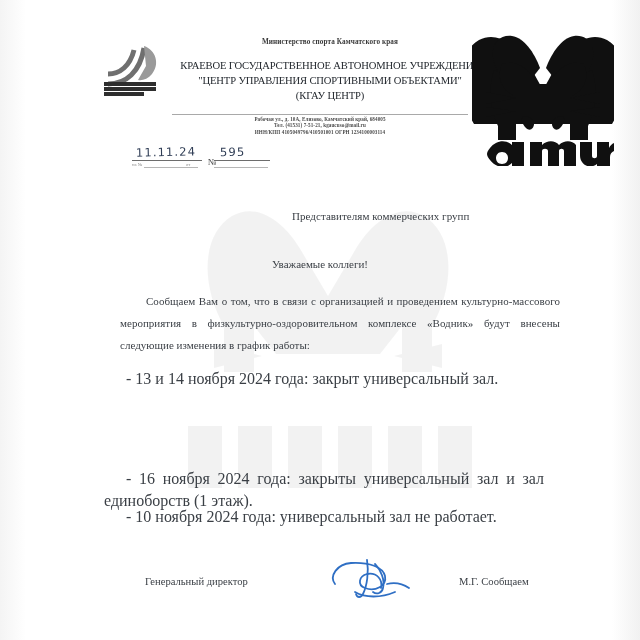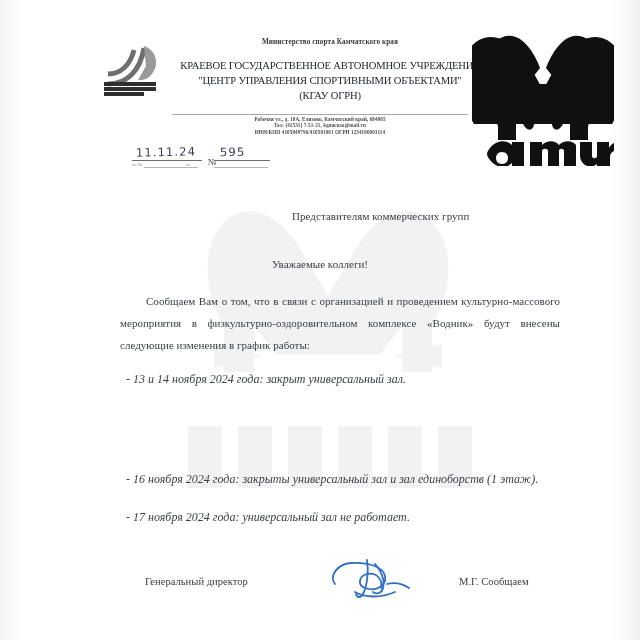--- a/index.html
+++ b/index.html
@@ -63,22 +63,22 @@
   
   .addressee{position:absolute;left:292px;top:210px;width:250px;
     font-size:11px;color:#3a3f45;letter-spacing:.05px;}
   .greeting{position:absolute;left:0;top:258px;width:640px;text-align:center;
     font-size:11px;color:#3a3f45;}
 
   .para{position:absolute;left:120px;top:290px;width:440px;
     font-size:11px;line-height:22px;color:#3a3f45;text-align:justify;
     text-indent:26px;letter-spacing:.02px;}
 
-  .item{position:absolute;left:104px;width:440px;font-size:12px;line-height:22px;
-    color:#3a3f45;text-align:justify;text-indent:22px;font-style:italic;}
+  .item{position:absolute;left:104px;width:440px;font-size:16px;line-height:22px;
+    color:#3a3f45;text-align:justify;text-indent:22px;}
   .i1{top:368px;}
   .i2{top:398px;}
   .i3{top:468px;}
   .i4{top:506px;}
 
   
   .sig-row{position:absolute;left:0;top:568px;width:640px;height:40px;margin-left:41px;}
   .sig-title{position:absolute;left:104px;top:8px;font-size:10.6px;color:#3a3f45;}
   .sig-name{position:absolute;left:418px;top:8px;font-size:10.6px;color:#3a3f45;}
   .sig-mark{position:absolute;left:284px;top:-14px;width:96px;height:48px;}
@@ -127,21 +127,21 @@
           <rect x="4" y="52" width="40" height="4"></rect>
         </g>
       </svg>
     </div>
 
     <div class="ministry">Министерство спорта Камчатского края</div>
 
     <div class="org-title">
       <span class="l1">КРАЕВОЕ ГОСУДАРСТВЕННОЕ АВТОНОМНОЕ УЧРЕЖДЕНИЕ</span>
       <span class="l2">"ЦЕНТР УПРАВЛЕНИЯ СПОРТИВНЫМИ ОБЪЕКТАМИ"</span>
-      <span class="l3">(КГАУ ОГРН)</span>
+      <span class="l3">(КГАУ ЦЕНТР)</span>
     </div>
 
     <div class="rule"></div>
 
     <div class="contacts">
       <div>Рабочая ул., д. 10А, Елизово, Камчатский край, 684005</div>
       <div>Тел. (41531) 7-51-21, kgaucuso@mail.ru</div>
       <div>ИНН/КПП 4105049796/410501001   ОГРН 1234100003114</div>
     </div>
 
@@ -189,21 +189,21 @@
   </div>
 
   <div class="addressee">Представителям коммерческих групп</div>
 
   <div class="greeting">Уважаемые коллеги!</div>
 
   <div class="para">Сообщаем Вам о том, что в связи с организацией и проведением культурно-массового мероприятия в физкультурно-оздоровительном комплексе «Водник» будут внесены следующие изменения в график работы:</div>
 
   <div class="item i1">- 13 и 14 ноября 2024 года: закрыт универсальный зал.</div>
   <div class="item i3">- 16 ноября 2024 года: закрыты универсальный зал и зал единоборств (1 этаж).</div>
-  <div class="item i4">- 17 ноября 2024 года: универсальный зал не работает.</div>
+  <div class="item i4">- 10 ноября 2024 года: универсальный зал не работает.</div>
 
   <div class="sig-row">
     <span class="sig-title">Генеральный директор</span>
 
     <span class="sig-mark">
       <svg viewBox="0 0 96 48" xmlns="http://www.w3.org/2000/svg">
         <g fill="none" stroke="#2f6fc4" stroke-width="1.8" stroke-linecap="round">
           <path d="M10 30 C4 22 12 10 26 9 C44 8 58 13 60 22 C62 32 50 38 40 34
                    C32 31 34 22 42 20 C52 18 58 26 56 34"></path>
           <path d="M42 6 C44 18 42 32 38 40 C36 44 32 44 31 40"></path>

